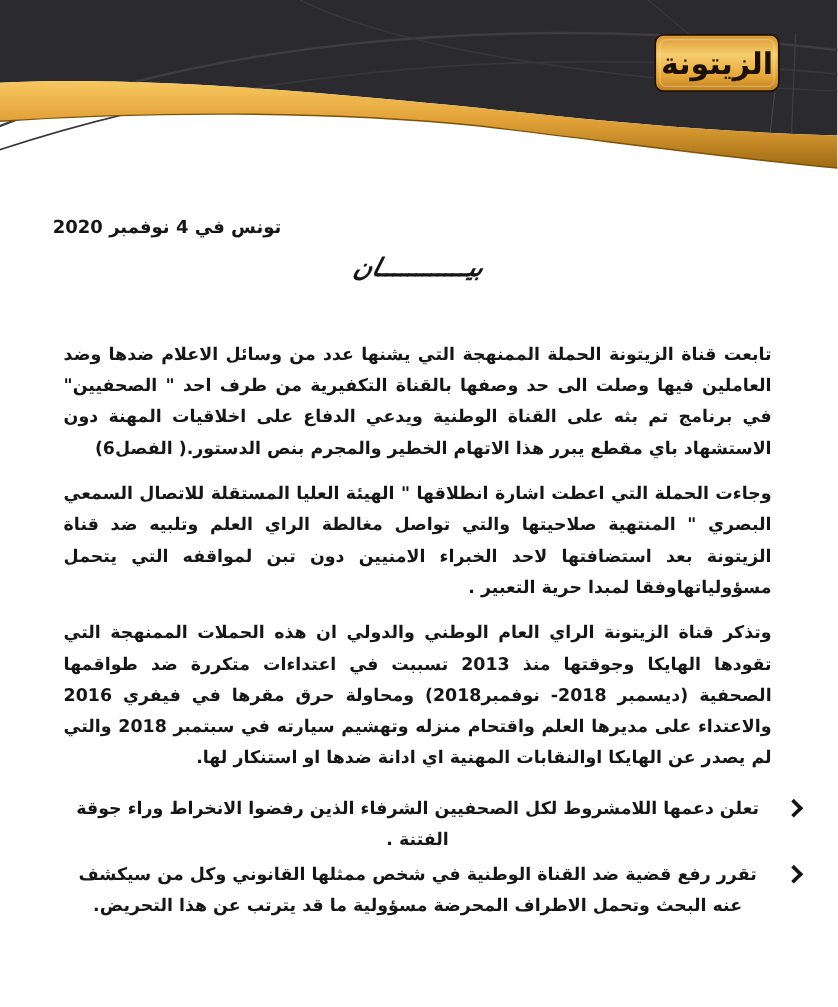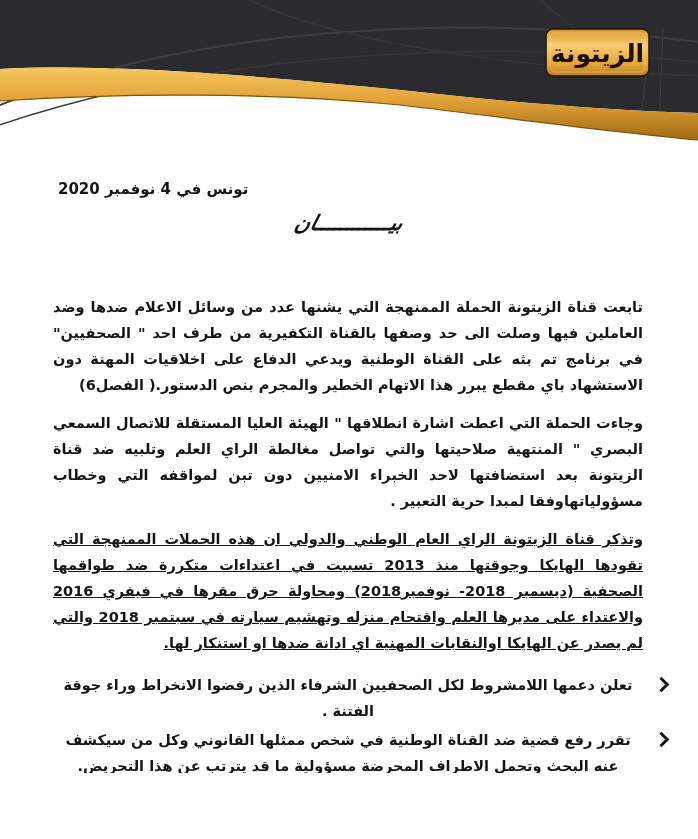--- a/index.html
+++ b/index.html
@@ -2,34 +2,34 @@
 <html lang="ar"><head>
 <meta charset="utf-8">
 <style>
   html,body{margin:0;padding:0;background:#ffffff;}
   .page{
     position:relative;width:698px;height:773px;background:#ffffff;overflow:hidden;
     font-family:"DejaVu Sans",sans-serif;color:#161616;
   }
   .header-svg{display:block;}
   .date{
-    position:absolute;top:180px;left:58px;direction:rtl;white-space:nowrap;
+    position:absolute;top:180px;left:44px;direction:rtl;white-space:nowrap;
     font-size:15px;font-weight:bold;
   }
   .title{
     position:absolute;top:211px;left:0;width:100%;text-align:center;direction:rtl;
     font-size:21px;font-weight:bold;font-style:italic;
   }
   .title .skew{display:inline-block;transform:skewX(-14deg);}
   .content{
     position:absolute;top:283px;right:55px;width:590px;direction:rtl;
     font-size:14.5px;line-height:26px;font-weight:bold;
   }
-  .content p{margin:11px 0 12px;text-align:justify;text-align-last:right;}
-  .content p.para-3{margin-bottom:16px;text-decoration:underline;}
+  .content p{margin:0 0 12px;text-align:justify;text-align-last:right;}
+  .content p.para-3{margin-bottom:16px;}
   .intro{margin:0 0 9px;text-align:right;}
   ul.points{list-style:none;margin:0;padding:0;}
   ul.points li{position:relative;margin:0 0 3px;text-align:center;text-align-last:center;}
   .arrow{
     position:absolute;right:-24px;top:7px;width:8px;height:8px;
     border-top:3px solid #141414;border-right:3px solid #141414;transform:rotate(45deg);
   }
 </style>
 </head>
 <body>
@@ -76,21 +76,21 @@
   <div class="date">تونس في 4 نوفمبر 2020</div>
 
   <div class="title">
     <span class="skew">بيــــــــــــان</span>
   </div>
 
   <div class="content">
 
     <p class="para-1">تابعت قناة الزيتونة الحملة الممنهجة التي يشنها عدد من وسائل الاعلام ضدها وضد العاملين فيها وصلت الى حد وصفها بالقناة التكفيرية من طرف احد " الصحفيين" في برنامج  تم بثه على القناة الوطنية ويدعي  الدفاع على  اخلاقيات المهنة دون الاستشهاد باي مقطع يبرر هذا الاتهام الخطير والمجرم بنص الدستور.( الفصل6)</p>
 
-    <p class="para-2">وجاءت الحملة التي اعطت اشارة انطلاقها " الهيئة العليا المستقلة للاتصال السمعي البصري " المنتهية صلاحيتها والتي تواصل مغالطة الراي العلم  وتلبيه ضد قناة الزيتونة بعد استضافتها لاحد الخبراء الامنيين دون تبن لمواقفه التي وخطاب مسؤولياتهاوفقا لمبدا حرية التعبير .</p>
+    <p class="para-2">وجاءت الحملة التي اعطت اشارة انطلاقها " الهيئة العليا المستقلة للاتصال السمعي البصري " المنتهية صلاحيتها والتي تواصل مغالطة الراي العلم  وتلبيه ضد قناة الزيتونة بعد استضافتها لاحد الخبراء الامنيين دون تبن لمواقفه التي يتحمل مسؤولياتهاوفقا لمبدا حرية التعبير .</p>
 
     <p class="para-3">وتذكر قناة الزيتونة  الراي العام الوطني والدولي ان هذه الحملات الممنهجة التي تقودها الهايكا وجوقتها منذ 2013  تسببت  في اعتداءات متكررة ضد طواقمها الصحفية (ديسمبر 2018- نوفمبر2018) ومحاولة حرق مقرها في فيفري 2016  والاعتداء على مديرها العلم واقتحام منزله وتهشيم سيارته في سبتمبر 2018 والتي لم يصدر عن الهايكا اوالنقابات المهنية اي ادانة ضدها او استنكار لها.</p>
 
 
     <ul class="points">
       <li>
         <span class="arrow"></span>
         <span>تعلن دعمها اللامشروط  لكل الصحفيين الشرفاء الذين رفضوا الانخراط وراء جوقة الفتنة .</span>
       </li>
       <li>

